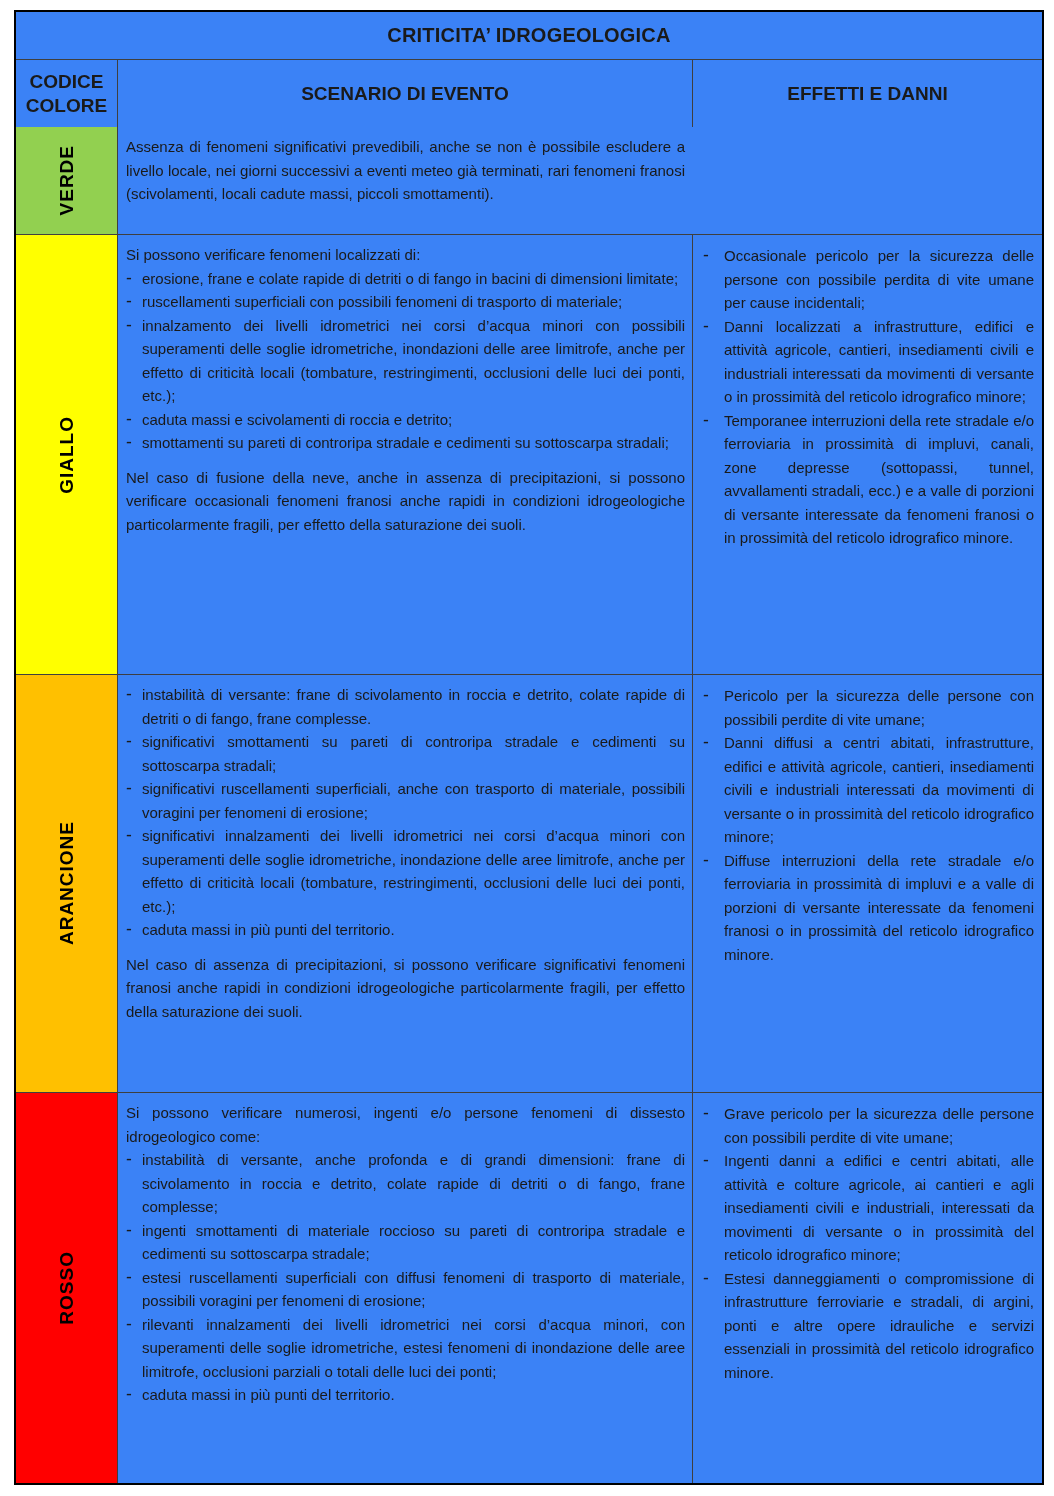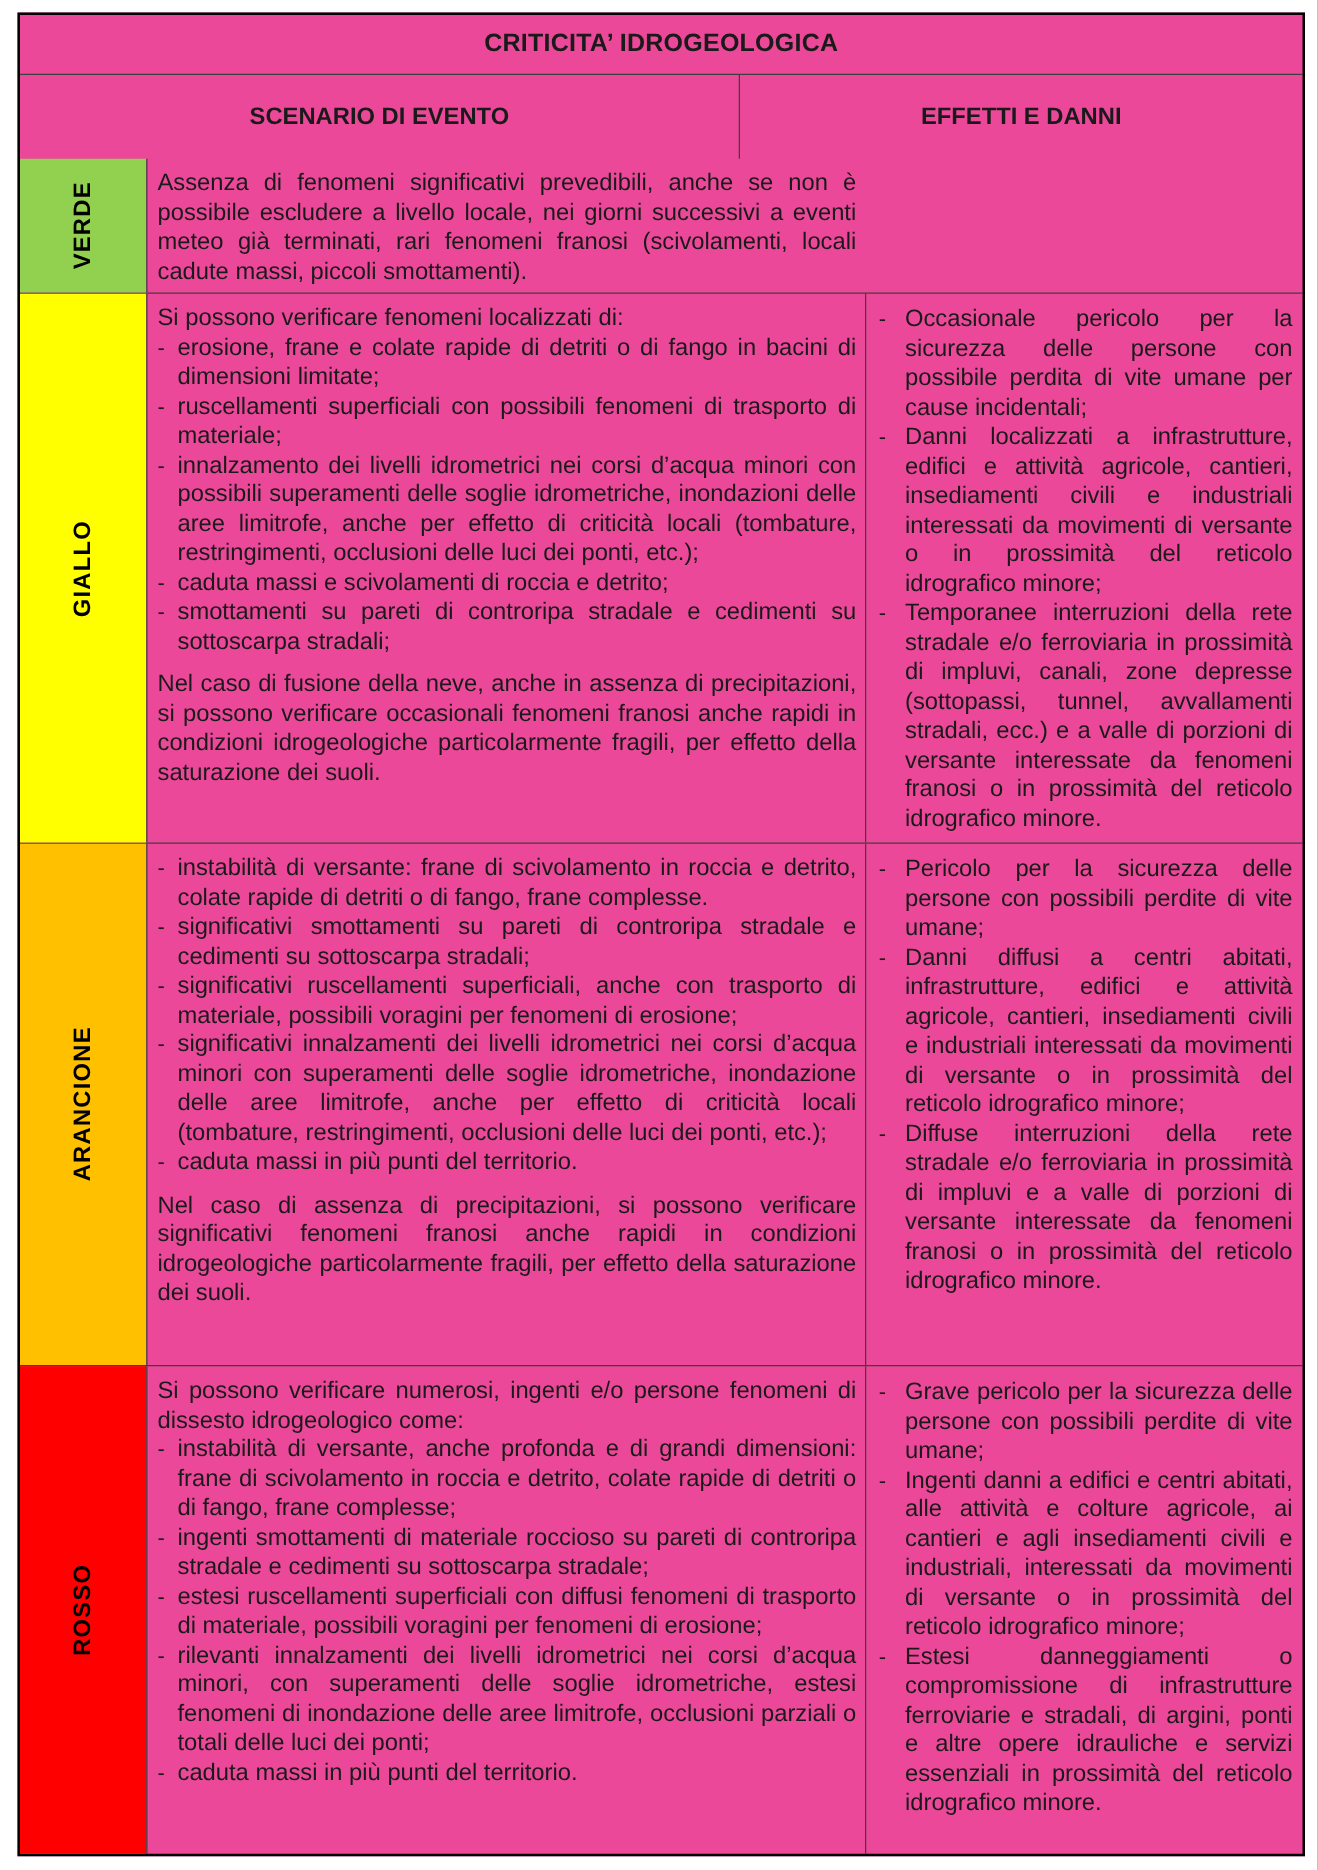--- a/index.html
+++ b/index.html
@@ -3,21 +3,21 @@
 <meta charset="utf-8">
 <style>
   html,body{margin:0;padding:0;}
   body{
     width:1054px;height:1496px;background:#ffffff;
     font-family:"Liberation Sans","DejaVu Sans",sans-serif;
     color:#1a1a1a;
   }
   .doc-table{
     position:absolute;left:14px;top:10px;width:1026px;
-    border:2.5px solid #000;background:#ec4899;
+    border:2.5px solid #000;background:#3b82f6;
     box-sizing:content-box;
   }
   .trow{display:flex;box-sizing:border-box;}
   .trow + .trow, .hrow + .trow, .title-row + .hrow{border-top:1.5px solid #3f3f3f;}
   .title-row{
     height:47px;display:flex;align-items:center;justify-content:center;
     font-weight:bold;font-size:20px;letter-spacing:.2px;
   }
   .hrow{display:flex;height:68px;box-sizing:border-box;}
   .cell{box-sizing:border-box;}
@@ -34,37 +34,38 @@
   }
   .vlabel{
     writing-mode:vertical-rl;transform:rotate(180deg);
     font-weight:bold;font-size:19px;letter-spacing:1px;color:#000;
     white-space:nowrap;
   }
   .scenario-cell{padding:8px 7px 8px 8px;overflow:hidden;}
   .effects-cell{padding:9px 8px 8px 10px;overflow:hidden;}
   .effects-cell.middle{display:flex;flex-direction:column;justify-content:center;}
   .para,.btext{
-    font-size:19px;line-height:23.5px;text-align:justify;
+    font-size:15px;line-height:23.5px;text-align:justify;
   }
   .para.gap{margin-top:11px;}
   .bullet{display:flex;}
   .dash{flex:none;width:16px;font-size:17.5px;line-height:23.5px;}
   .effects-cell .dash{width:21px;}
   .btext{flex:1;}
   .bold{font-weight:normal;}
 </style>
 </head>
 <body>
 
 <div class="doc-table">
   <div class="title-row">
     <span>CRITICITA’ IDROGEOLOGICA</span>
   </div>
   <div class="hrow">
+    <div class="cell code-col hcell">CODICE COLORE</div>
     <div class="cell scen-col hcell">SCENARIO DI EVENTO</div>
     <div class="cell eff-col hcell">EFFETTI E DANNI</div>
   </div>
   <div>
       <div class="trow" style="height: 107px;">
         <div class="cell code-col code-cell" style="background: rgb(146, 208, 80);">
           <span class="vlabel">VERDE</span>
         </div>
         <div class="cell scen-col scenario-cell">
           <div class="para"><span>Assenza di fenomeni significativi prevedibili, anche se non è possibile escludere a livello locale, nei giorni successivi a eventi meteo già terminati, rari fenomeni franosi (scivolamenti, locali cadute massi, piccoli smottamenti).</span></div>

